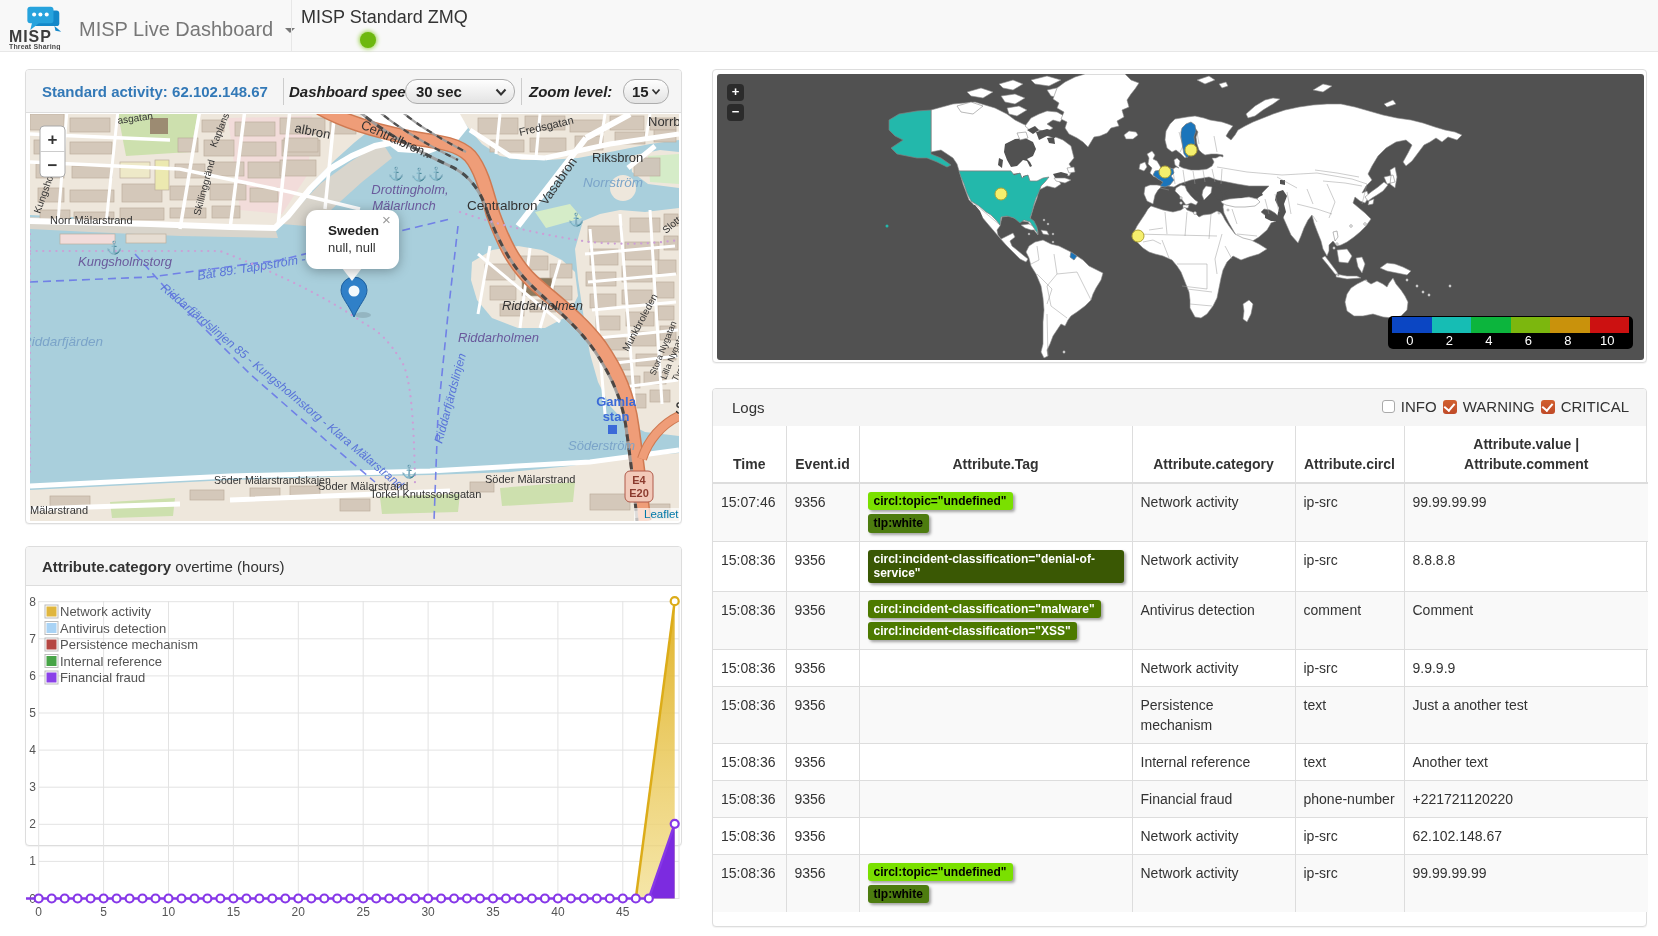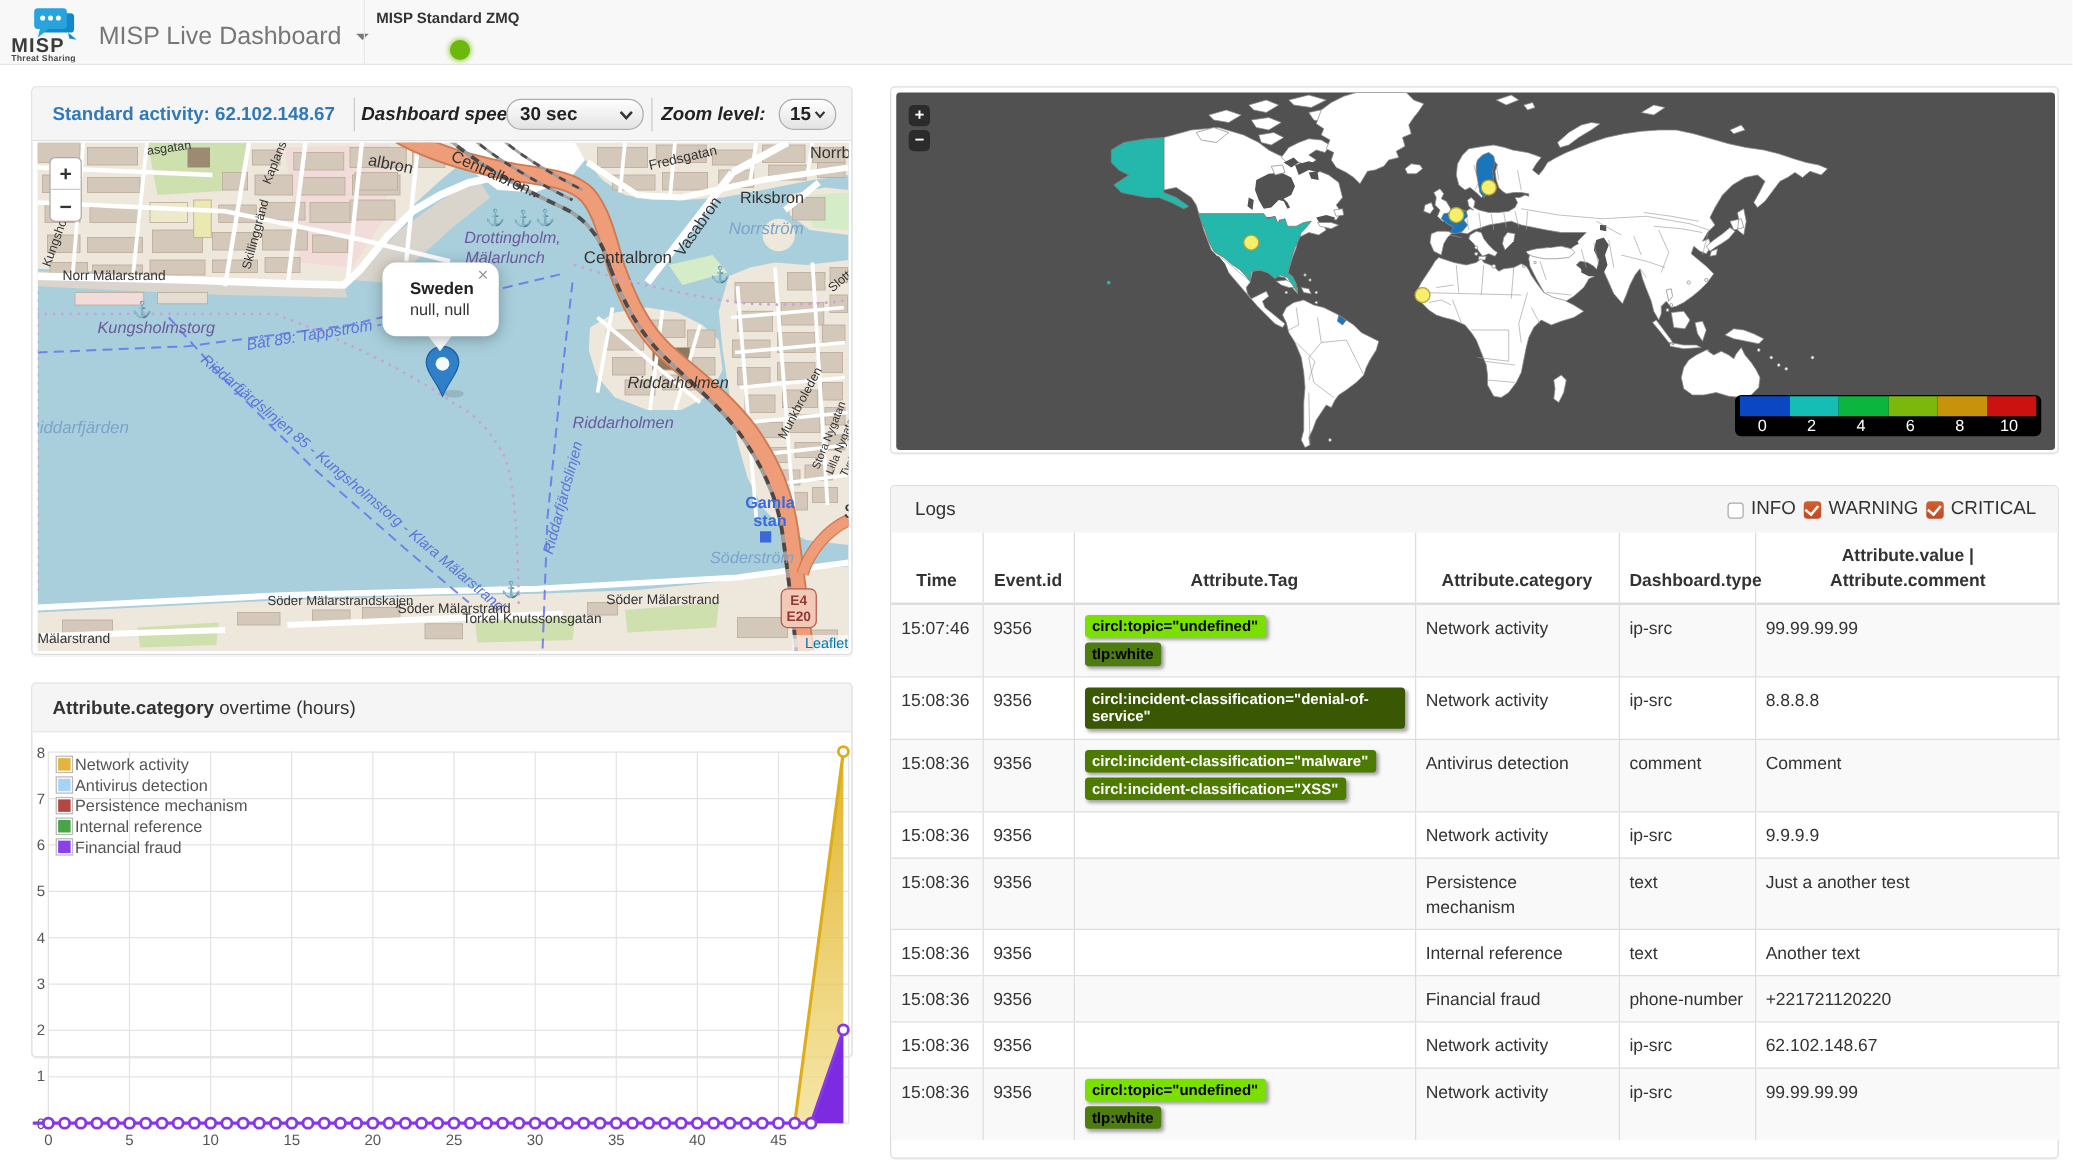--- a/index.html
+++ b/index.html
@@ -2,21 +2,21 @@
 <html><head>
 <meta charset="utf-8">
 <style>
 *{box-sizing:border-box;margin:0;padding:0}
 html,body{width:1658px;height:936px;background:#fff;font-family:"Liberation Sans",sans-serif;position:relative;overflow:hidden}
 .navbar{position:absolute;left:0;top:0;width:1658px;height:52px;background:#f8f8f8;border-bottom:1px solid #e7e7e7}
 .brand{position:absolute;left:8px;top:4px;width:60px;height:46px}
 .nav-title{position:absolute;left:79px;top:18px;font-size:20px;color:#777;white-space:nowrap}
 .nav-title .caret{display:inline-block;width:0;height:0;border-left:5px solid transparent;border-right:5px solid transparent;border-top:5px solid #777;vertical-align:middle;margin-left:6px}
 .nav-sep{position:absolute;left:291px;top:0;width:1px;height:52px;background:#e7e7e7}
-.zmq-label{position:absolute;left:301px;top:7px;font-size:12px;font-weight:bold;color:#333}
+.zmq-label{position:absolute;left:301px;top:7px;font-size:18px;font-weight:normal;color:#333}
 .zmq-dot{position:absolute;left:360px;top:32px;width:16px;height:16px;border-radius:50%;background:#6db80e;box-shadow:0 0 4px 1px #9ad14a}
 .panel{position:absolute;background:#fff;border:1px solid #ddd;border-radius:4px;box-shadow:0 1px 1px rgba(0,0,0,.05)}
 .phead{background:#f5f5f5;border-bottom:1px solid #ddd;border-radius:3px 3px 0 0;position:relative}
 #p1{left:25px;top:69px;width:657px;height:455px}
 #p1 .phead{height:43px}
 #p1h-title{position:absolute;left:16px;top:13px;font-size:15px;font-weight:bold;color:#3379b7}
 .ctrl-sep{position:absolute;top:8px;width:1px;height:27px;background:#ccc}
 .ctrl-label{position:absolute;top:13px;font-size:15px;font-style:italic;font-weight:bold;color:#222}
 .sel{position:absolute;top:9px;height:25px;border:1px solid #adadad;border-radius:12px;background:linear-gradient(#fefefe,#e3e3e3);font-size:15px;font-weight:bold;color:#222;display:flex;align-items:center;padding-left:10px}
 .sel svg{position:absolute;right:7px;top:8px}
@@ -29,21 +29,21 @@
 #wmap{position:absolute;left:4px;top:4px;width:927px;height:286px;background:#515151;border-radius:3px;overflow:hidden}
 .zbtn{position:absolute;width:17px;height:17px;background:#2b2b2b;border-radius:4px;color:#fff;text-align:center;font-size:13px;line-height:16px;font-weight:bold}
 #wlegend{position:absolute;left:671px;top:242px;width:245px;height:33px;background:#000;border-radius:5px;padding:1px 2px}
 #wlegend .swatches{display:flex;height:16px;margin:0 2px}
 #wlegend .swatches div{width:39.5px;height:16px}
 #wlegend .nums{display:flex;color:#fff;font-size:13px;height:15px}
 #wlegend .nums div{width:39.5px;text-align:center}
 #p4{left:712px;top:388px;width:935px;height:539px}
 #p4 .phead{height:37px;border-bottom:none}
 #p4h{position:absolute;left:19px;top:10px;font-size:15px;color:#333}
-.chks{position:absolute;right:17px;top:9px;font-size:15px;color:#333;display:flex;align-items:flex-end;gap:6px}
+.chks{position:absolute;right:17px;top:9px;font-size:15px;color:#333;display:flex;align-items:center;gap:6px}
 .cb{width:13px;height:13px;border:1px solid #aaa;border-radius:3px;background:#fff;display:inline-block}
 .cbc{width:14px;height:14px;border-radius:3px;background:linear-gradient(#d2602f,#bf4a28);display:inline-block;position:relative}
 .cbc:after{content:"";position:absolute;left:3px;top:1px;width:5px;height:8px;border:solid #fff;border-width:0 2px 2px 0;transform:rotate(40deg)}
 table.logs{position:absolute;left:0;top:37px;width:933px;border-collapse:collapse;font-size:14px;color:#333;table-layout:fixed}
 table.logs th{font-weight:bold;text-align:center;vertical-align:bottom;padding:8px;border-bottom:2px solid #ddd;border-left:1px solid #ddd;line-height:1.43}
 table.logs td{vertical-align:top;padding:8px;border-top:1px solid #ddd;border-left:1px solid #ddd;line-height:1.43}
 table.logs th:first-child,table.logs td:first-child{border-left:none}
 table.logs tr.odd{background:#f9f9f9}
 .tag{display:inline-block;font-size:12px;font-weight:bold;padding:2px 6px;border-radius:3px;box-shadow:2px 2px 3px rgba(0,0,0,.35);line-height:1.2}
 .tagrow{margin-bottom:4px;line-height:1}
@@ -563,21 +563,21 @@
         <col style="width:163px">
         <col style="width:109px">
         <col style="width:244px">
       </colgroup>
  <tbody>
         <tr>
           <th>Time</th>
           <th>Event.id</th>
           <th>Attribute.Tag</th>
           <th>Attribute.category</th>
-          <th>Dashboard.type</th>
+          <th>Attribute.circl</th>
           <th>Attribute.value |<br>Attribute.comment</th>
         </tr>
  <tr class="odd" style="height:58px">
           <td>15:07:46</td>
           <td>9356</td>
           <td>
             <div class="tagrow"><span class="tag tg1">circl:topic="undefined"</span></div>
             <div class="tagrow"><span class="tag tgw">tlp:white</span></div>
           </td>
           <td>Network activity</td>

